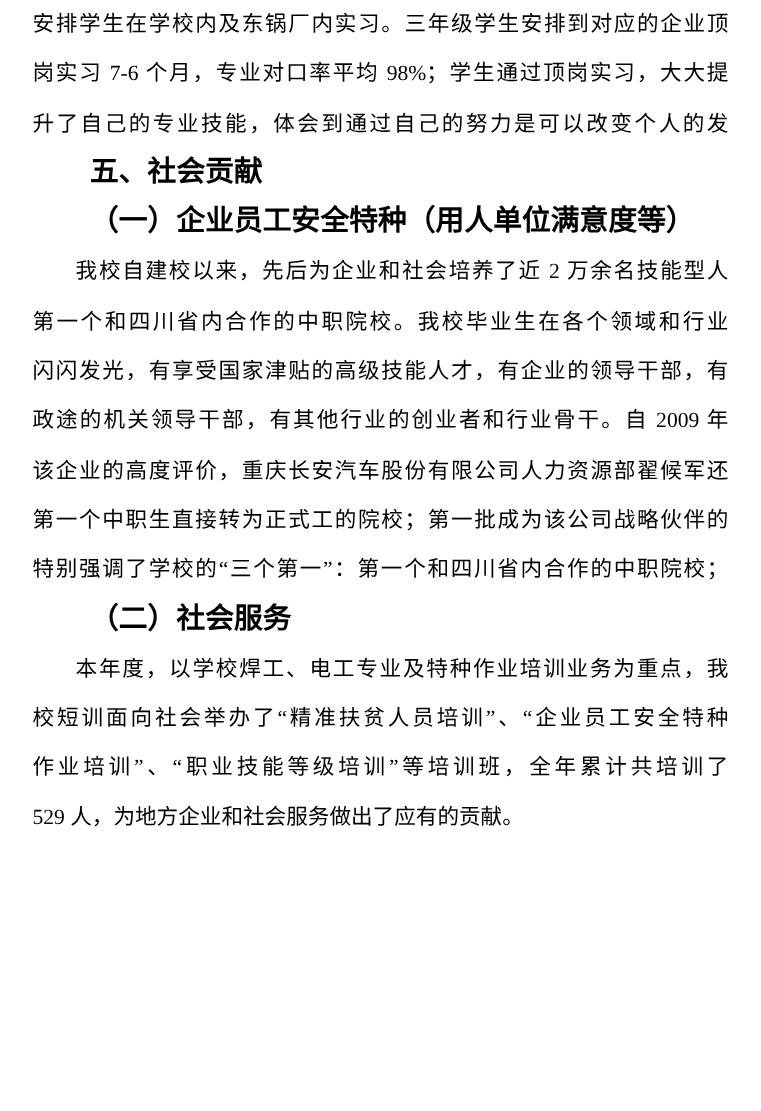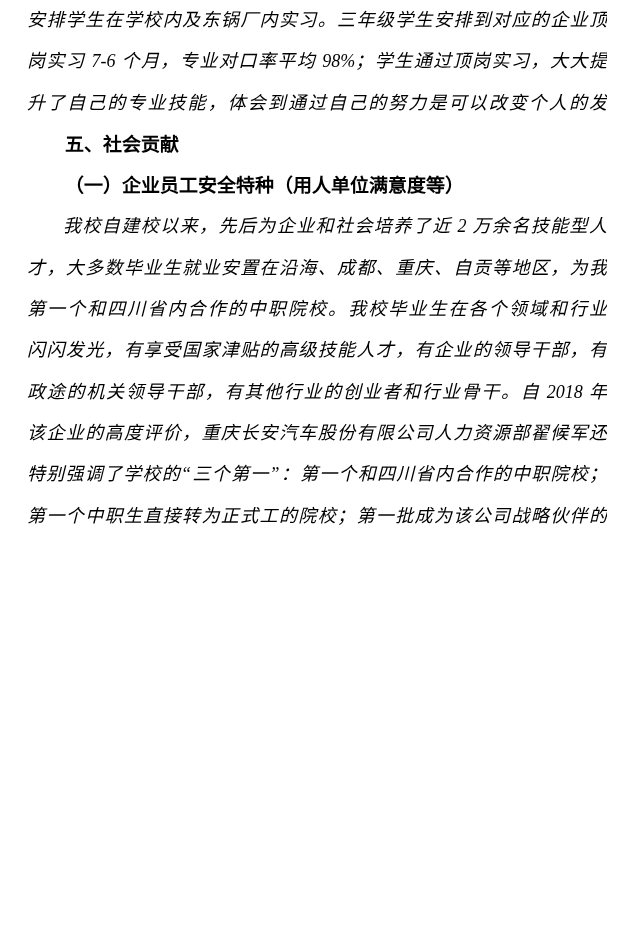--- a/index.html
+++ b/index.html
@@ -14,36 +14,36 @@
     font-family: "Liberation Serif", "DejaVu Serif", serif;
     color: #000000;
   }
   .page {
     box-sizing: border-box;
     width: 634px;
     height: 926px;
     padding: 0 27px;
     background: #ffffff;
   }
-  .para { margin: 0; font-style: italic; }
+  .para { margin: 0; }
   .line {
     font-size: 18px;
     line-height: 41.3px;
     height: 41.3px;
     text-align: justify;
     overflow: hidden;
   }
   
   .just { text-align-last: justify; }
   
   .last { text-align-last: left; }
   
   .indent { text-indent: 2em; }
   .heading {
-    font-size: 19px;
+    font-size: 24px;
     line-height: 41.3px;
     height: 41.3px;
     font-weight: bold;
     text-indent: 2em;
     text-align: left;
     margin: 0;
   }
 </style>
 </head>
 <body>
@@ -55,24 +55,30 @@
     <div class="line just">岗实习 7-6 个月，专业对口率平均 98%；学生通过顶岗实习，大大提</div>
     <div class="line just">升了自己的专业技能，体会到通过自己的努力是可以改变个人的发</div>
   </div>
 
   <div class="heading">五、社会贡献</div>
 
   <div class="heading">（一）企业员工安全特种（用人单位满意度等）</div>
 
   <div class="para">
     <div class="line just indent">我校自建校以来，先后为企业和社会培养了近 2 万余名技能型人</div>
-    <div class="line just">才，大多数毕业生就业安置在沿海、成都、重庆、自贡等地区，为我</div>
     <div class="line just">第一个和四川省内合作的中职院校。我校毕业生在各个领域和行业</div>
     <div class="line just">闪闪发光，有享受国家津贴的高级技能人才，有企业的领导干部，有</div>
-    <div class="line just">政途的机关领导干部，有其他行业的创业者和行业骨干。自 2018 年</div>
+    <div class="line just">政途的机关领导干部，有其他行业的创业者和行业骨干。自 2009 年</div>
     <div class="line just">该企业的高度评价，重庆长安汽车股份有限公司人力资源部翟候军还</div>
+    <div class="line just">第一个中职生直接转为正式工的院校；第一批成为该公司战略伙伴的</div>
     <div class="line just">特别强调了学校的“三个第一”：第一个和四川省内合作的中职院校；</div>
-    <div class="line just">第一个中职生直接转为正式工的院校；第一批成为该公司战略伙伴的</div>
   </div>
 
+  <div class="heading">（二）社会服务</div>
 
+  <div class="para">
+    <div class="line just indent">本年度，以学校焊工、电工专业及特种作业培训业务为重点，我</div>
+    <div class="line just">校短训面向社会举办了“精准扶贫人员培训”、“企业员工安全特种</div>
+    <div class="line just">作业培训”、“职业技能等级培训”等培训班，全年累计共培训了</div>
+    <div class="line last">529 人，为地方企业和社会服务做出了应有的贡献。</div>
+  </div>
 
 </div>
 
 </body></html>

